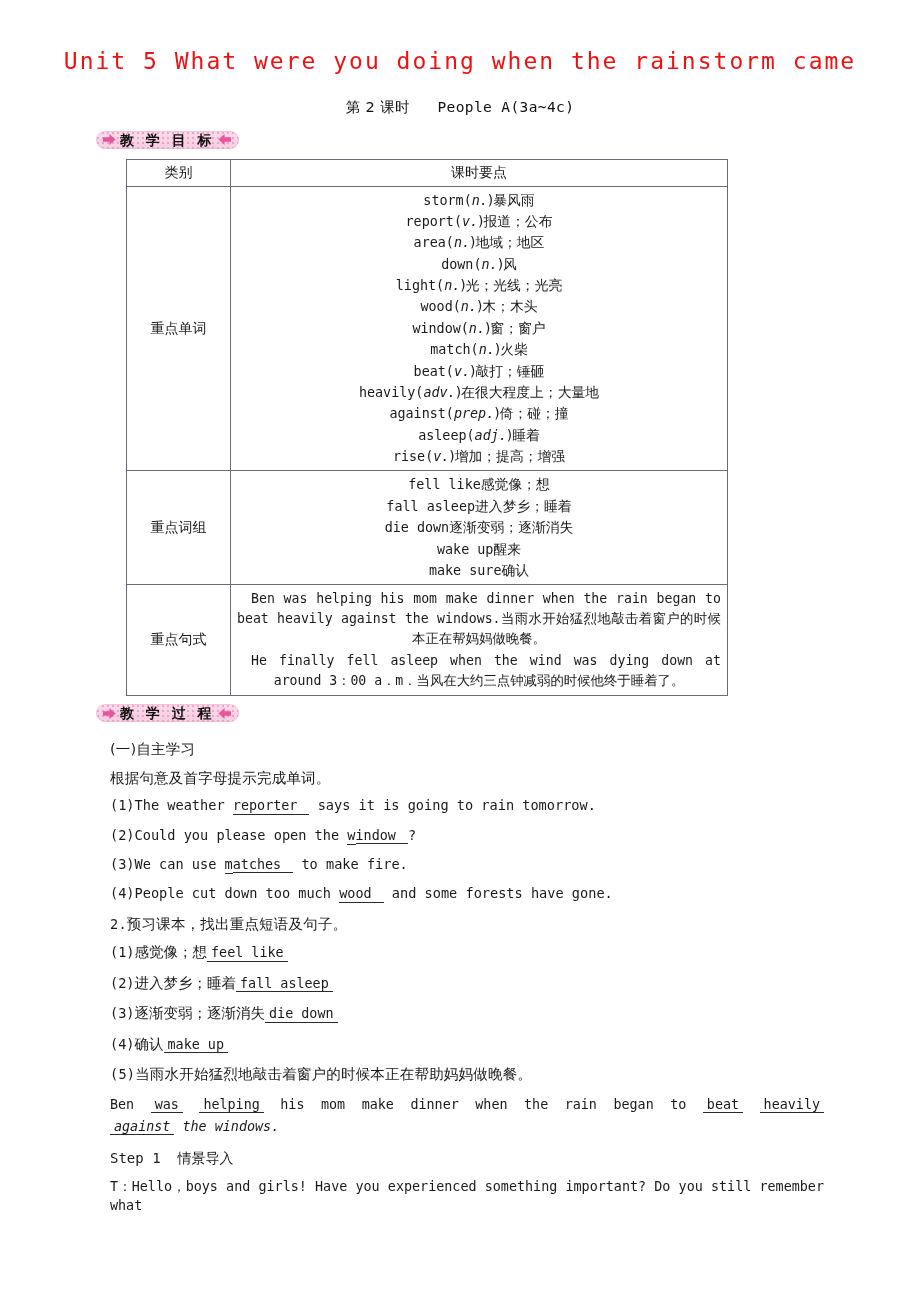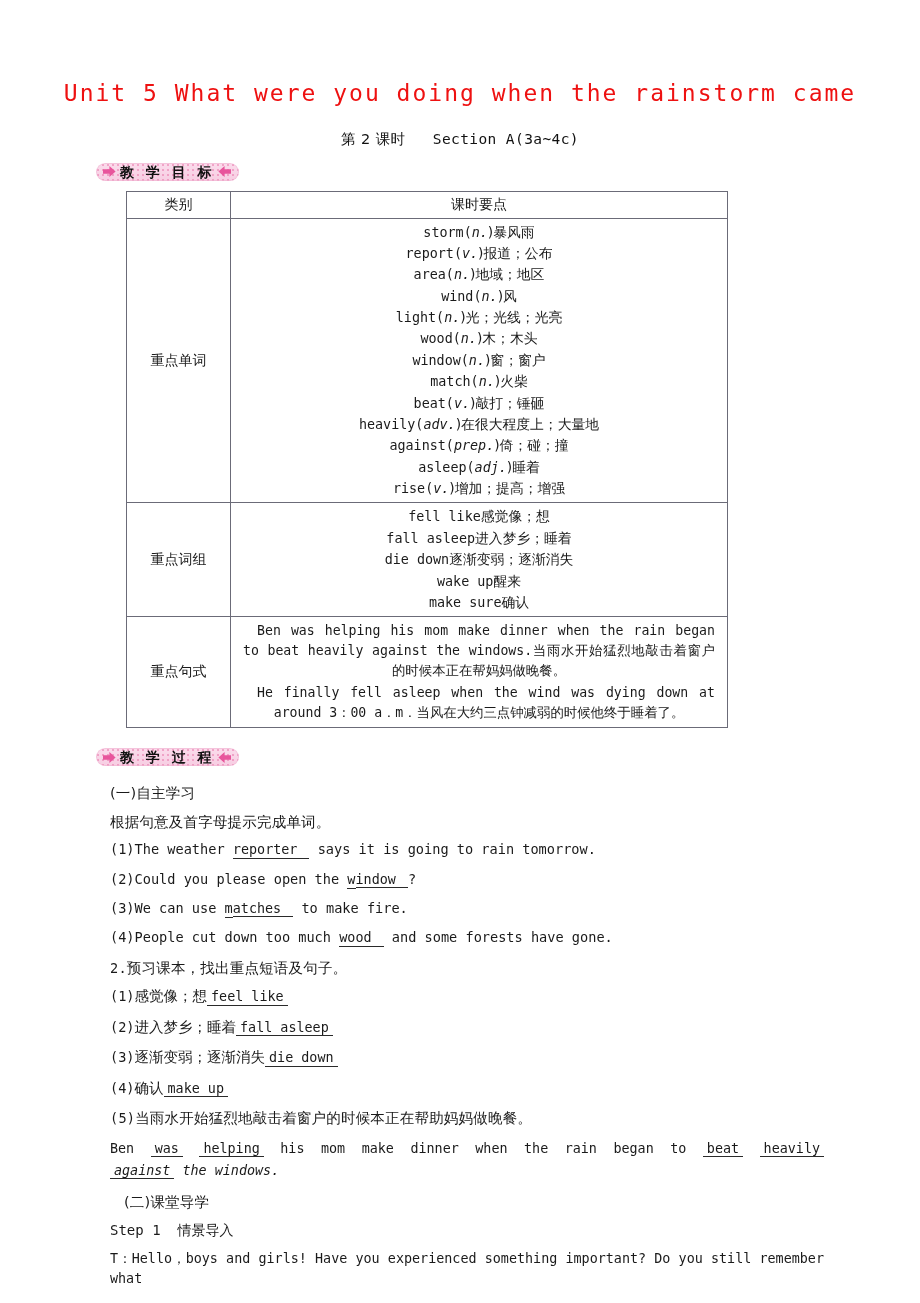--- a/index.html
+++ b/index.html
@@ -25,21 +25,21 @@
   }
   
   .doc-title {
     text-align: center;
     color: #ee1111;
     font-family: "DejaVu Sans Mono", "Liberation Mono", monospace;
     font-size: 23px;
     letter-spacing: 2.0px;
     font-weight: normal;
     margin: 0;
-    padding-top: 80px;
+    padding-top: 48px;
     line-height: 1.2;
     white-space: nowrap;
   }
   .subtitle {
     text-align: center;
     font-family: "DejaVu Sans Mono", "Liberation Mono", monospace;
     font-size: 14.5px;
     color: #111;
     margin: 0;
     padding-top: 22px;
@@ -83,21 +83,21 @@
   
   table.points {
     border-collapse: collapse;
     width: 602px;
     margin: 2px 0 0 126px;
     table-layout: fixed;
     font-size: 13.5px;
   }
   table.points td, table.points th {
     border: 1px solid #6b6b78;
-    padding: 3px 10px;
+    padding: 3px 4px;
     vertical-align: middle;
   }
   table.points th {
     font-weight: normal;
     text-align: center;
     font-family: "DejaVu Sans", "Liberation Sans", sans-serif;
     font-size: 14px;
     padding: 4px;
   }
   .col-cat { width: 104px; }
@@ -206,21 +206,21 @@
   }
 </style>
 </head>
 <body>
 
 <div class="page">
 
   <h1 class="doc-title">Unit 5 What were you doing when the rainstorm came</h1>
 
   <div class="subtitle">
-    <span class="cn">第 2 课时</span>&nbsp;&nbsp;&nbsp;<span>Section A(3a~4c)</span>
+    <span class="cn">第 2 课时</span>&nbsp;&nbsp;&nbsp;<span>People A(3a~4c)</span>
   </div>
 
   <div class="banner-wrap">
     <span class="banner">
       <span class="arrow">
         <svg width="15" height="15" viewBox="0 0 15 15">
             <path d="M1 5.2 H7.4 V2 L13.6 7.5 L7.4 13 V9.8 H1 Z" fill="#e8559c"></path>
           </svg>
       </span>
       <span class="banner-text">教 学 目 标</span>
@@ -244,21 +244,21 @@
       </tr>
     </thead>
     <tbody>
       <tr>
         <td class="cat">重点单词</td>
         <td class="body-cell">
           <div id="vocab-list">
               <div class="vocab-line"><span>storm(</span><span class="pos">n.</span><span class="cn">)暴风雨</span></div>
               <div class="vocab-line"><span>report(</span><span class="pos">v.</span><span class="cn">)报道；公布</span></div>
               <div class="vocab-line"><span>area(</span><span class="pos">n.</span><span class="cn">)地域；地区</span></div>
-              <div class="vocab-line"><span>wind(</span><span class="pos">n.</span><span class="cn">)风</span></div>
+              <div class="vocab-line"><span>down(</span><span class="pos">n.</span><span class="cn">)风</span></div>
               <div class="vocab-line"><span>light(</span><span class="pos">n.</span><span class="cn">)光；光线；光亮</span></div>
               <div class="vocab-line"><span>wood(</span><span class="pos">n.</span><span class="cn">)木；木头</span></div>
               <div class="vocab-line"><span>window(</span><span class="pos">n.</span><span class="cn">)窗；窗户</span></div>
               <div class="vocab-line"><span>match(</span><span class="pos">n.</span><span class="cn">)火柴</span></div>
               <div class="vocab-line"><span>beat(</span><span class="pos">v.</span><span class="cn">)敲打；锤砸</span></div>
               <div class="vocab-line"><span>heavily(</span><span class="pos">adv.</span><span class="cn">)在很大程度上；大量地</span></div>
               <div class="vocab-line"><span>against(</span><span class="pos">prep.</span><span class="cn">)倚；碰；撞</span></div>
               <div class="vocab-line"><span>asleep(</span><span class="pos">adj.</span><span class="cn">)睡着</span></div>
               <div class="vocab-line"><span>rise(</span><span class="pos">v.</span><span class="cn">)增加；提高；增强</span></div>
             </div>
@@ -281,21 +281,21 @@
         <td class="body-cell">
           <div id="sentence-list">
               <div class="sent-block"><span>Ben was helping his mom make dinner when the rain began to beat heavily against the windows.</span><span class="cn">当雨水开始猛烈地敲击着窗户的时候本正在帮妈妈做晚餐。</span></div>
               <div class="sent-block"><span>He finally fell asleep when the wind was dying down at around 3：00 a．m．</span><span class="cn">当风在大约三点钟减弱的时候他终于睡着了。</span></div>
             </div>
         </td>
       </tr>
     </tbody>
   </table>
 
-  <div class="banner-wrap" style="margin-top:20px;">
+  <div class="banner-wrap" style="margin-top:8px;">
     <span class="banner">
       <span class="arrow">
         <svg width="15" height="15" viewBox="0 0 15 15">
             <path d="M1 5.2 H7.4 V2 L13.6 7.5 L7.4 13 V9.8 H1 Z" fill="#e8559c"></path>
           </svg>
       </span>
       <span class="banner-text">教 学 过 程</span>
       <span class="arrow">
         <svg width="15" height="15" viewBox="0 0 15 15">
             <path d="M14 5.2 H7.6 V2 L1.4 7.5 L7.6 13 V9.8 H14 Z" fill="#e8559c"></path>
@@ -339,23 +339,20 @@
       <span class="ans">helping</span>
       <span>his mom make dinner when the rain began to</span>
       <span class="ans">beat</span>
       <span class="ans">heavily</span>
     </p>
     <p class="fill-row2">
       <span class="ans">against</span>
       <span>the windows.</span>
     </p>
 
-    <p class="p-cn">
-      <span style="display:inline-block;width:14px;"></span><span>(二)课堂导学</span>
-    </p>
 
     <p class="step-head">
       <span>Step 1</span>&nbsp;&nbsp;<span class="cn">情景导入</span>
     </p>
 
     <p class="justified">T：Hello，boys and girls! Have you experienced something important? Do you still remember what</p>
 
   </div>
 </div>
 

